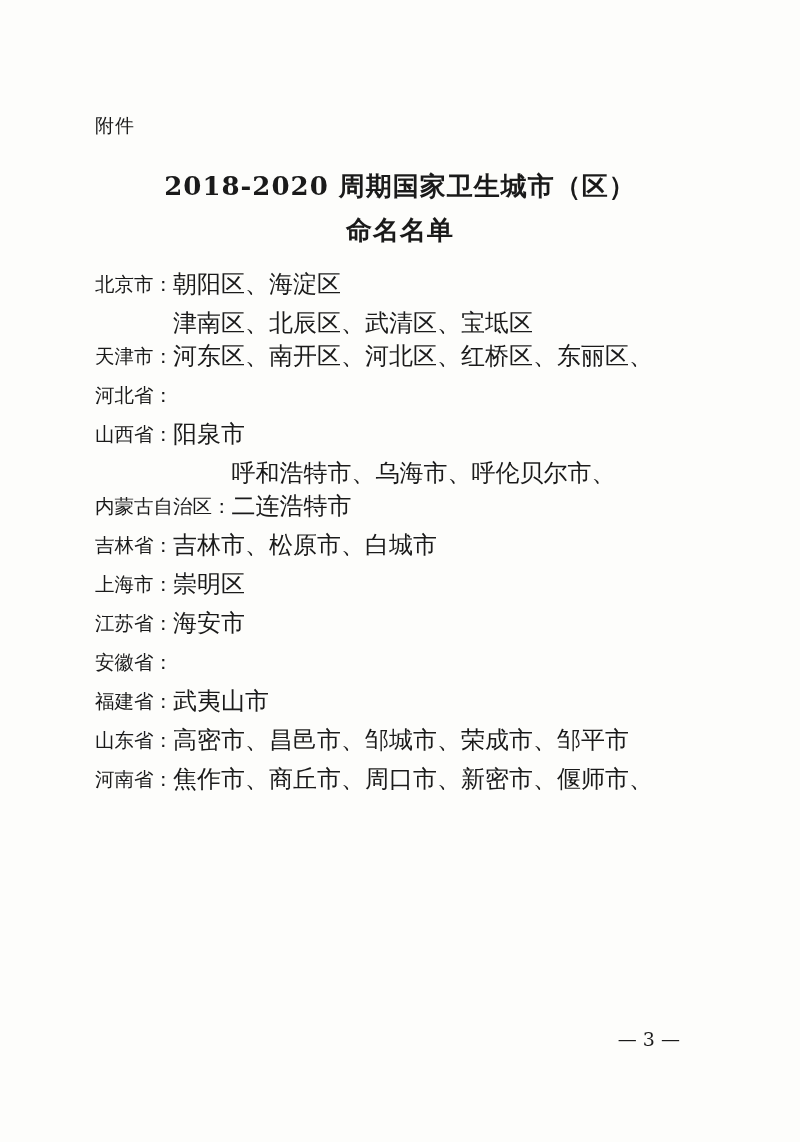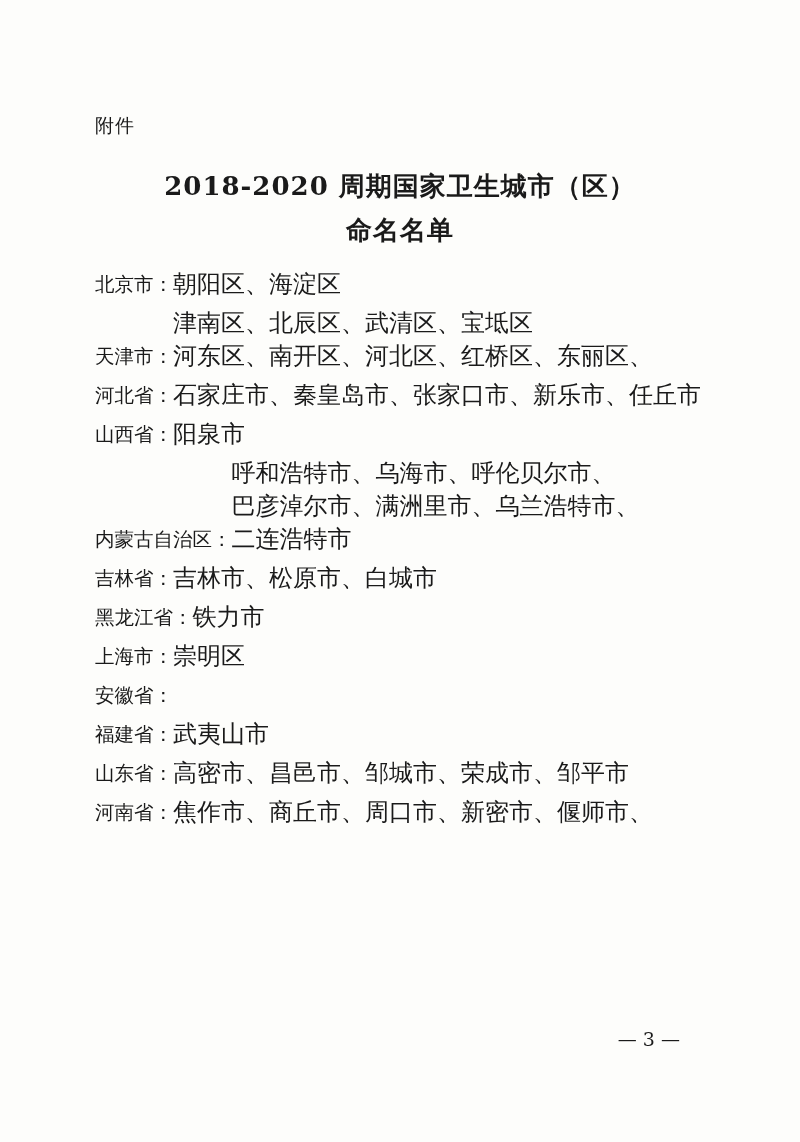--- a/index.html
+++ b/index.html
@@ -102,54 +102,50 @@
       </div>
       <div class="entry">
         <div class="entry-province">天津市：</div>
         <div class="entry-cities">
           <span class="cont">津南区、北辰区、武清区、宝坻区</span>
           <span class="cont">河东区、南开区、河北区、红桥区、东丽区、</span>
         </div>
       </div>
       <div class="entry">
         <div class="entry-province">河北省：</div>
-        <div class="entry-cities">
-          <span class="cont">石家庄市、秦皇岛市、张家口市、新乐市、任丘市</span>
-        </div>
       </div>
       <div class="entry">
         <div class="entry-province">山西省：</div>
         <div class="entry-cities">
           <span class="cont">阳泉市</span>
         </div>
       </div>
       <div class="entry">
         <div class="entry-province">内蒙古自治区：</div>
         <div class="entry-cities">
           <span class="cont">呼和浩特市、乌海市、呼伦贝尔市、</span>
-          <span class="cont">巴彦淖尔市、满洲里市、乌兰浩特市、</span>
           <span class="cont">二连浩特市</span>
         </div>
       </div>
       <div class="entry">
         <div class="entry-province">吉林省：</div>
         <div class="entry-cities">
           <span class="cont">吉林市、松原市、白城市</span>
         </div>
       </div>
       <div class="entry">
-        <div class="entry-province">黑龙江省：</div>
+        <div class="entry-province">上海市：</div>
         <div class="entry-cities">
-          <span class="cont">铁力市</span>
+          <span class="cont">崇明区</span>
         </div>
       </div>
       <div class="entry">
-        <div class="entry-province">上海市：</div>
+        <div class="entry-province">江苏省：</div>
         <div class="entry-cities">
-          <span class="cont">崇明区</span>
+          <span class="cont">海安市</span>
         </div>
       </div>
       <div class="entry">
         <div class="entry-province">安徽省：</div>
       </div>
       <div class="entry">
         <div class="entry-province">福建省：</div>
         <div class="entry-cities">
           <span class="cont">武夷山市</span>
         </div>

